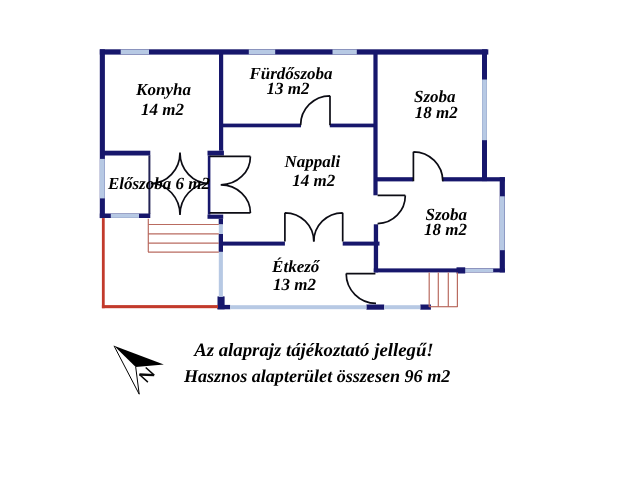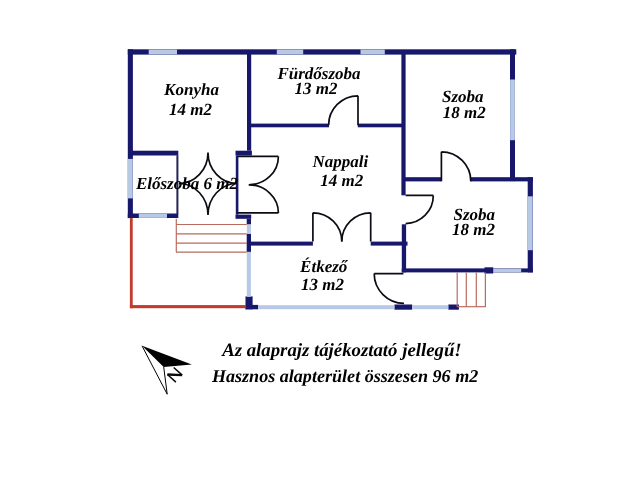--- a/index.html
+++ b/index.html
@@ -1,16 +1,16 @@
 <!DOCTYPE html>
 <html><head>
 <meta charset="utf-8">
 <style>
   html,body{margin:0;padding:0;background:#ffffff;}
-  #stage{position:relative;width:572px;height:480px;background:#ffffff;overflow:hidden;margin-left:28px;}
+  #stage{position:relative;width:572px;height:480px;background:#ffffff;overflow:hidden;}
   svg text{font-family:"Liberation Serif",serif;font-style:italic;font-weight:bold;fill:#000000;text-rendering:geometricPrecision;}
 </style>
 </head>
 <body>
 <div id="stage">
 <svg width="620" height="480" viewBox="0 0 620 480">
   <rect x="0" y="0" width="620" height="480" fill="#ffffff"></rect>
 
   <g fill="#17176c">
 

